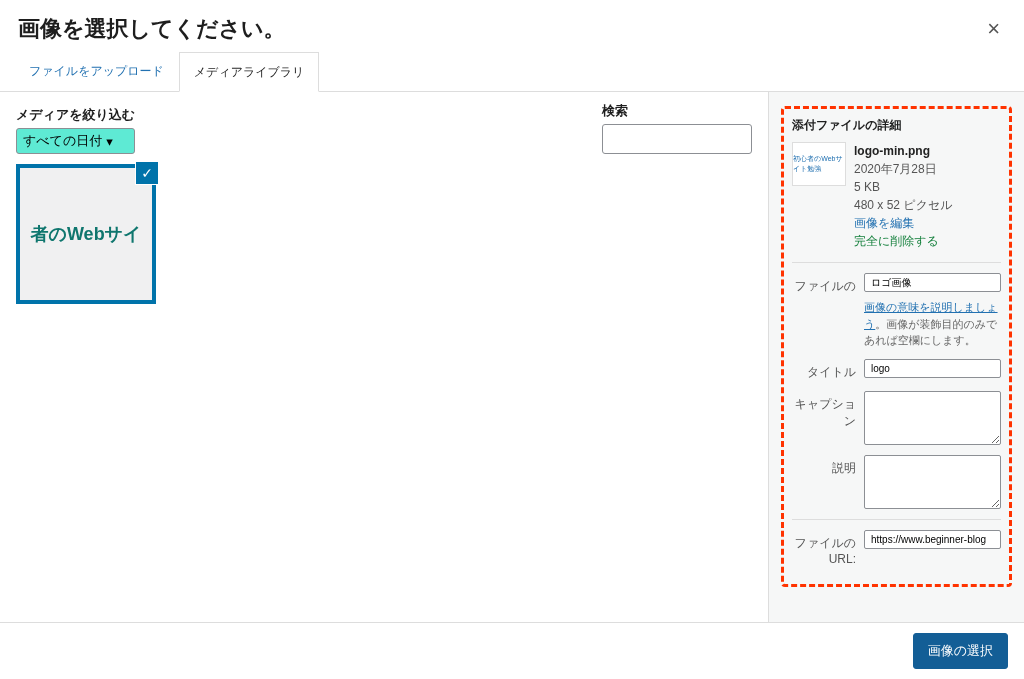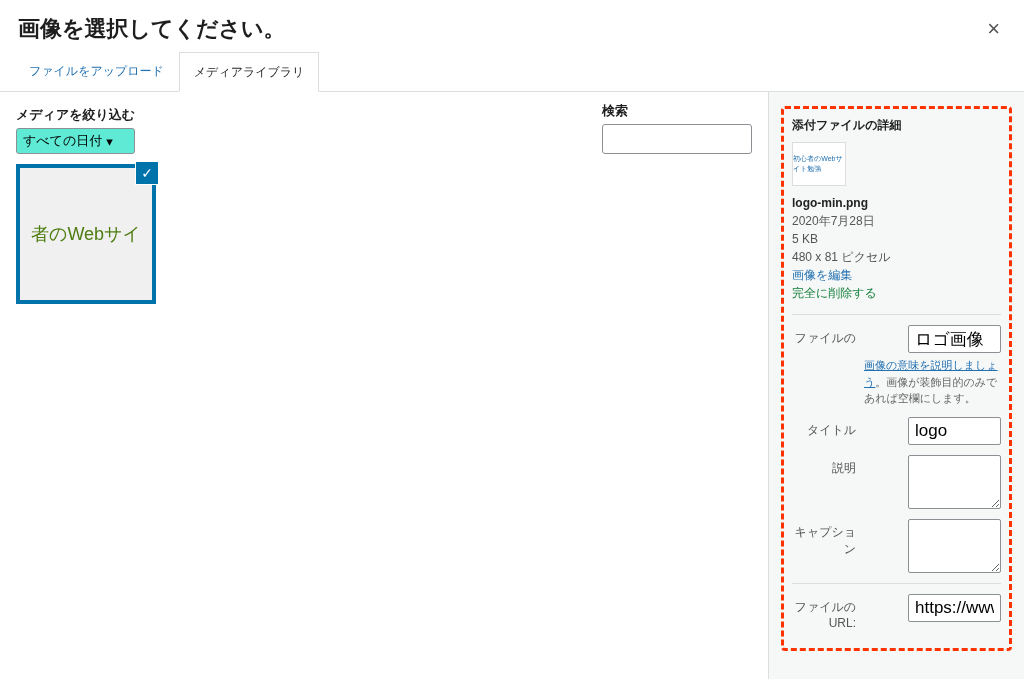--- a/index.html
+++ b/index.html
@@ -19,36 +19,36 @@
     .content { flex: 1; padding: 10px 16px; display: flex; flex-direction: column; }
     .filters { display: flex; align-items: flex-end; gap: 20px; margin-bottom: 10px; }
     .filter-group { display: flex; flex-direction: column; }
     .filter-label { font-size: 13px; font-weight: 600; margin-bottom: 4px; }
     .date-filter { border: 1px solid #8c8f94; border-radius: 3px; padding: 3px 6px; font-size: 13px; background: #5eead4; display:flex; align-items:center; gap:4px;}
     .search-group { margin-left: auto; }
     .search-input { width: 150px; height: 30px; border: 1px solid #8c8f94; border-radius: 3px; padding: 0 6px; font-size: 13px; }
 
     .thumbs { display: flex; flex-wrap: wrap; gap: 10px; }
     .thumb { width: 140px; height: 140px; border: 4px solid #0073aa; background: #f0f0f1; position: relative; display:flex; align-items:center; justify-content:center; }
-    .thumb-inner { font-size: 18px; font-weight: 400; color: #4d7c0f; }
+    .thumb-inner { font-size: 18px; font-weight: 700; color: #0f766e; }
     .check { position: absolute; top: -6px; right: -6px; width: 22px; height: 22px; background: #0073aa; color: #fff; display:flex; align-items:center; justify-content:center; font-size: 14px; box-shadow: 0 0 0 1px #fff; }
 
     .sidebar { width: 256px; background: #f6f7f7; border-left: 1px solid #ddd; padding: 14px 12px; font-size: 12px; overflow-y: auto; }
     .highlight-box { border: 3px dashed #ff3300; border-radius: 4px; padding: 8px; }
     .sb-title { font-weight: 600; margin-bottom: 8px; font-size: 12px; }
-    .meta-row { display:flex; gap:8px; margin-bottom: 12px; flex-direction: column; }
+    .meta-row { display:flex; gap:8px; margin-bottom: 12px; }
     .meta-thumb { width: 54px; height: 44px; background: #fff; border: 1px solid #ddd; display:flex; align-items:center; justify-content:center; color:#2271b1; font-size:7px; }
     .meta-info { font-size: 12px; color: #555; line-height: 1.5; }
     .meta-info .fname { font-weight: 600; color:#222; }
     .edit-link { color: #2271b1; cursor:pointer; }
     .del-link { color: #15803d; cursor:pointer; }
 
     .form-row { display:flex; align-items: flex-start; margin-bottom: 10px; gap: 8px; }
     .form-label { width: 64px; text-align: right; font-size: 12px; color: #555; padding-top: 5px; }
-    .form-input { flex:1; border: 1px solid #8c8f94; border-radius: 2px; padding: 3px 6px; font-size: 17px; background: #fff; width: 100%; margin-left: 44px; }
+    .form-input { flex:1; border: 1px solid #8c8f94; border-radius: 2px; padding: 3px 6px; font-size: 10px; background: #fff; width: 100%; }
     textarea.form-input { height: 54px; resize: vertical; }
     .help-text { margin-left: 72px; font-size: 11px; color: #666; line-height:1.5; margin-top: -6px; margin-bottom: 10px;}
     .help-text a { color: #2271b1; text-decoration: underline; }
 
     .btn-secondary { border: 1px solid #0073aa; color: #0073aa; background: #f6f7f7; border-radius: 3px; padding: 4px 8px; font-size: 12px; cursor: pointer; }
 
     .modal-footer { border-top: 1px solid #ddd; padding: 10px 16px; display:flex; justify-content:flex-end; }
     .btn-primary { background:#135e96; border:1px solid #135e96; color:#fff; border-radius:3px; padding: 8px 14px; font-size: 13px; cursor:pointer; }
   </style>
 </head>
@@ -94,21 +94,21 @@
         <div class="sb-title">添付ファイルの詳細</div>
 
         <div class="meta-row">
           <div class="meta-thumb">
             <span>初心者のWebサイト勉強</span>
           </div>
           <div class="meta-info">
             <div class="fname">logo-min.png</div>
             <div>2020年7月28日</div>
             <div>5 KB</div>
-            <div>480 x 81 ピクセル</div>
+            <div>480 x 52 ピクセル</div>
             <div class="edit-link">画像を編集</div>
             <div class="del-link">完全に削除する</div>
           </div>
         </div>
 
         <hr style="border:none;border-top:1px solid #ddd;margin:10px 0;">
 
         <div class="form-row">
           <div class="form-label">ファイルの</div>
           <input class="form-input" type="text" value="ロゴ画像" style="">
@@ -116,32 +116,35 @@
         <div class="help-text">
           <a>画像の意味を説明しましょう</a><span>。画像が装飾目的のみであれば空欄にします。</span>
         </div>
 
         <div class="form-row">
           <div class="form-label">タイトル</div>
           <input class="form-input" type="text" value="logo" style="">
         </div>
 
         <div class="form-row">
-          <div class="form-label">説明</div>
+          <div class="form-label">キャプション</div>
           <textarea class="form-input" style=""></textarea>
         </div>
 
         <div class="form-row">
-          <div class="form-label">キャプション</div>
+          <div class="form-label">説明</div>
           <textarea class="form-input" style=""></textarea>
         </div>
 
         <hr style="border:none;border-top:1px solid #ddd;margin:10px 0;">
 
         <div class="form-row">
           <div class="form-label">ファイルの URL:</div>
           <input class="form-input" type="text" readonly="" value="https://www.beginner-blog" style="">
         </div>
       </div>
     </div>
   </div>
 
+  <div class="modal-footer">
+    <button class="btn-primary">画像の選択</button>
+  </div>
 </div>
 
 </body></html>

